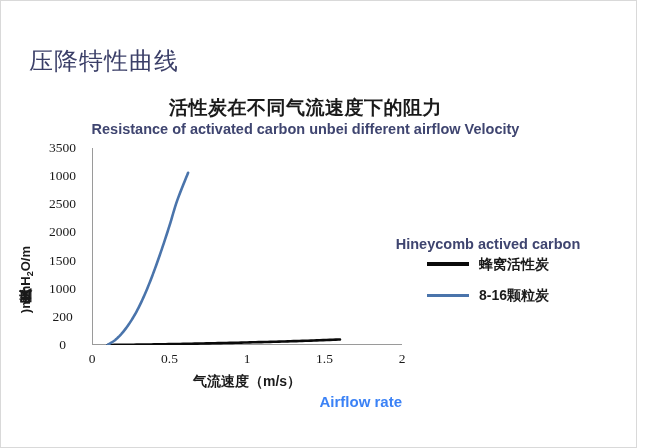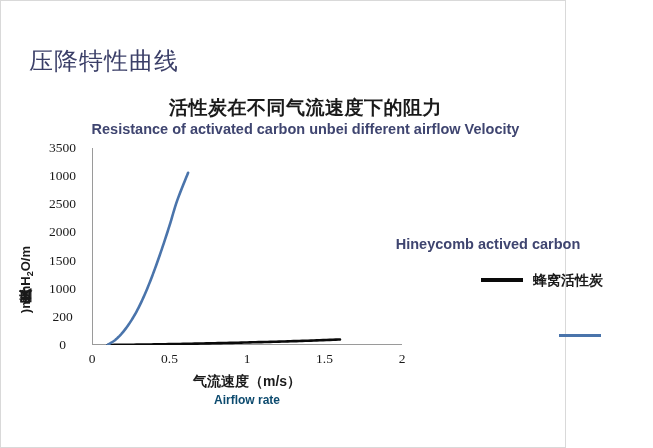--- a/index.html
+++ b/index.html
@@ -11,21 +11,21 @@
     width: 653px;
     height: 448px;
     position: relative;
     overflow: hidden;
     font-family: "Liberation Sans", sans-serif;
     background: #ffffff;
   }
   #slide {
     position: absolute;
     left: 0; top: 0;
-    width: 566px;
+    width: 637px;
     height: 448px;
     border: 1px solid #d9d9d9;
     box-sizing: border-box;
     background: #ffffff;
   }
 
   
   #slide-title {
     position: absolute;
     left: 28px;
@@ -163,24 +163,24 @@
     font-size: 14px;
     font-weight: bold;
     color: #1a1a1a;
     font-family: "Liberation Sans", sans-serif;
   }
   #x-axis-title-en {
     position: absolute;
     left: 91px;
     width: 310px;
     top: 306px; 
-    text-align: center;
-    font-size: 12px;
-    font-weight: bold;
-    color: #0c4a6e;
+    text-align: right;
+    font-size: 15px;
+    font-weight: bold;
+    color: #3b82f6;
     font-family: "Liberation Sans", sans-serif;
   }
 
   
   #legend {
     position: absolute;
     left: 372px;
     top: 148px; 
     width: 230px;
     text-align: center;
@@ -189,24 +189,24 @@
     font-size: 14.5px;
     font-weight: bold;
     color: #3f4570;
     font-family: "Liberation Sans", sans-serif;
     white-space: nowrap;
     line-height: 1.35;
   }
   .legend-row {
     display: flex;
     align-items: center;
-    justify-content: flex-end;
+    justify-content: center;
     gap: 8px;
     line-height: 1.35;
-    margin: 16px 0;
+    margin: 0 0;
   }
   .legend-swatch {
     display: inline-block;
     width: 42px;
     height: 3px;
     flex: 0 0 auto;
     margin-right: 2px;
   }
   .legend-swatch.black { background: #0a0a0a; height: 4px; }
   .legend-swatch.blue  { background: #4a74ab; height: 3px; }
@@ -270,17 +270,18 @@
 
     <div id="legend">
       <div class="legend-head">Hineycomb actived carbon</div>
       <div class="legend-row">
         <span class="legend-swatch black"></span>
         <span class="legend-label">蜂窝活性炭</span>
       </div>
       <div class="legend-gap"></div>
       <div class="legend-row">
         <span class="legend-swatch blue"></span>
+        <span class="legend-label">8-16颗粒炭</span>
       </div>
     </div>
 
   </div>
 </div>
 
 </body></html>

